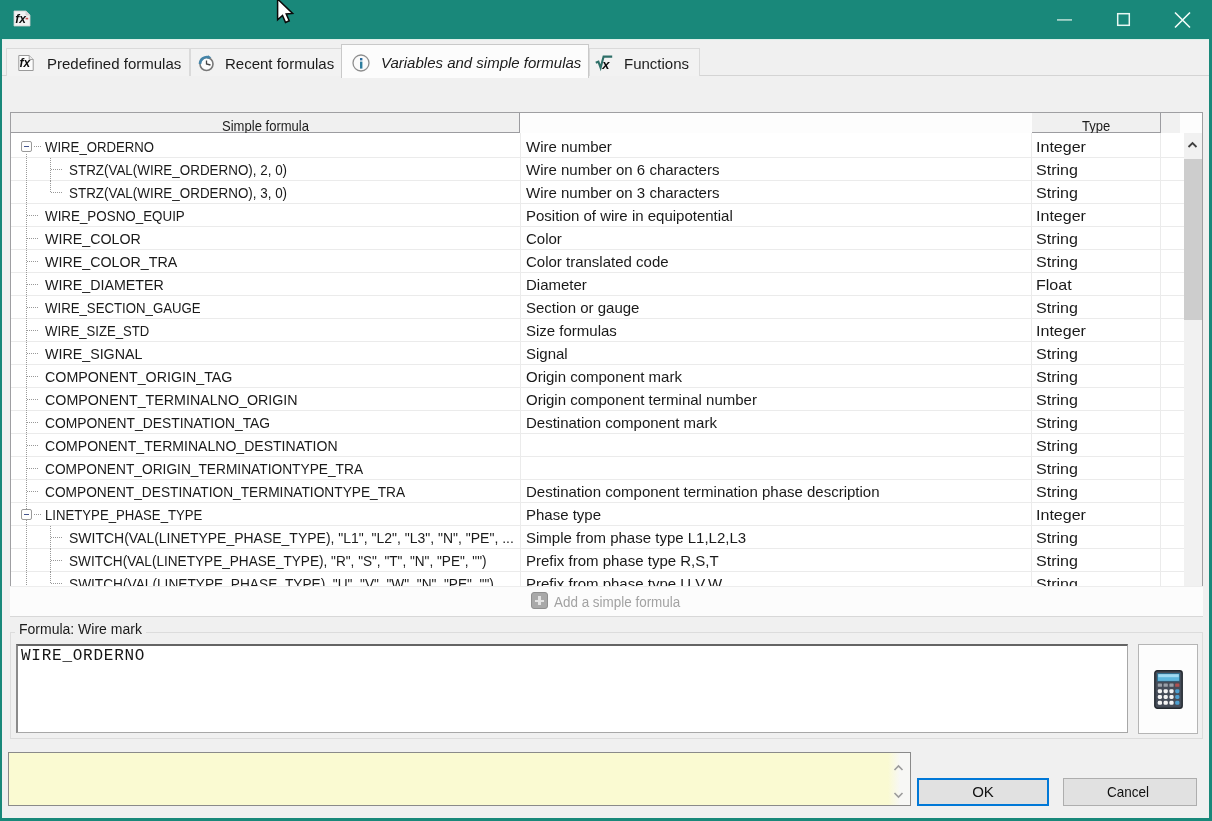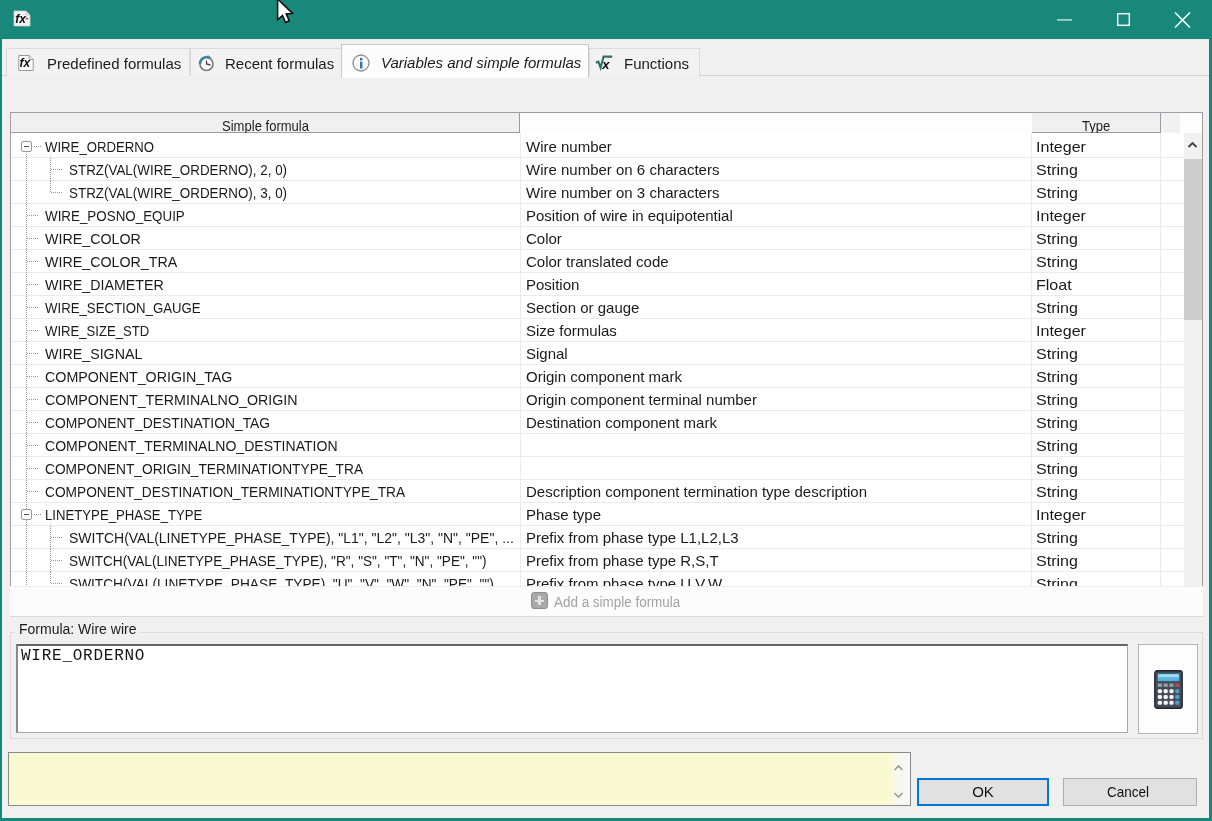--- a/index.html
+++ b/index.html
@@ -148,21 +148,21 @@
         <span class="ct" style="left:515px">Color</span>
         <span class="ct" style="left:1025px;transform:scaleX(1.07)">String</span>
       </div>
 <div class="row" style="top:117px">
         <span class="ct" style="left:34px;transform:scaleX(0.95)">WIRE_COLOR_TRA</span>
         <span class="ct" style="left:515px">Color translated code</span>
         <span class="ct" style="left:1025px;transform:scaleX(1.07)">String</span>
       </div>
 <div class="row" style="top:140px">
         <span class="ct" style="left:34px;transform:scaleX(0.95)">WIRE_DIAMETER</span>
-        <span class="ct" style="left:515px">Position</span>
+        <span class="ct" style="left:515px">Diameter</span>
         <span class="ct" style="left:1025px;transform:scaleX(1.07)">Float</span>
       </div>
 <div class="row" style="top:163px">
         <span class="ct" style="left:34px;transform:scaleX(0.881)">WIRE_SECTION_GAUGE</span>
         <span class="ct" style="left:515px">Section or gauge</span>
         <span class="ct" style="left:1025px;transform:scaleX(1.07)">String</span>
       </div>
 <div class="row" style="top:186px">
         <span class="ct" style="left:34px;transform:scaleX(0.875)">WIRE_SIZE_STD</span>
         <span class="ct" style="left:515px">Size formulas</span>
@@ -191,31 +191,31 @@
 <div class="row" style="top:301px">
         <span class="ct" style="left:34px;transform:scaleX(0.937)">COMPONENT_TERMINALNO_DESTINATION</span>
         <span class="ct" style="left:1025px;transform:scaleX(1.07)">String</span>
       </div>
 <div class="row" style="top:324px">
         <span class="ct" style="left:34px;transform:scaleX(0.916)">COMPONENT_ORIGIN_TERMINATIONTYPE_TRA</span>
         <span class="ct" style="left:1025px;transform:scaleX(1.07)">String</span>
       </div>
 <div class="row" style="top:347px">
         <span class="ct" style="left:34px;transform:scaleX(0.915)">COMPONENT_DESTINATION_TERMINATIONTYPE_TRA</span>
-        <span class="ct" style="left:515px">Description component termination type description</span>
+        <span class="ct" style="left:515px">Destination component termination phase description</span>
         <span class="ct" style="left:1025px;transform:scaleX(1.07)">String</span>
       </div>
 <div class="row" style="top:370px">
         <span class="ct" style="left:34px;transform:scaleX(0.878)">LINETYPE_PHASE_TYPE</span>
         <span class="ct" style="left:515px">Phase type</span>
         <span class="ct" style="left:1025px;transform:scaleX(1.07)">Integer</span>
       </div>
 <div class="row" style="top:393px">
         <span class="ct" style="left:58px;transform:scaleX(0.932)">SWITCH(VAL(LINETYPE_PHASE_TYPE), "L1", "L2", "L3", "N", "PE", ...</span>
-        <span class="ct" style="left:515px">Prefix from phase type L1,L2,L3</span>
+        <span class="ct" style="left:515px">Simple from phase type L1,L2,L3</span>
         <span class="ct" style="left:1025px;transform:scaleX(1.07)">String</span>
       </div>
 <div class="row" style="top:416px">
         <span class="ct" style="left:58px;transform:scaleX(0.907)">SWITCH(VAL(LINETYPE_PHASE_TYPE), "R", "S", "T", "N", "PE", "")</span>
         <span class="ct" style="left:515px">Prefix from phase type R,S,T</span>
         <span class="ct" style="left:1025px;transform:scaleX(1.07)">String</span>
       </div>
 <div class="row" style="top:439px">
         <span class="ct" style="left:58px;transform:scaleX(0.913)">SWITCH(VAL(LINETYPE_PHASE_TYPE), "U", "V", "W", "N", "PE", "")</span>
         <span class="ct" style="left:515px">Prefix from phase type U,V,W</span>
@@ -270,21 +270,21 @@
       </svg>
   </div>
 </div>
 
 <div id="addstrip">
   <div id="addico"></div>
   <span id="addtx"><span class="sx" style="transform:scaleX(0.96)">Add a simple formula</span></span>
 </div>
 
 <div id="grp">
-  <span id="grplbl">Formula: Wire wire</span>
+  <span id="grplbl">Formula: Wire mark</span>
   <div id="fedit">
       <span>WIRE_ORDERNO</span>
     </div>
   <div id="calcbtn">
     <svg style="position:absolute;left:15px;top:25px" width="29" height="39" viewBox="0 0 29 39">
       <rect x="0.8" y="0.8" width="27.4" height="37.4" rx="2.5" fill="#454c58" stroke="#23282f" stroke-width="1.4"></rect>
       <rect x="3.6" y="3.6" width="21.8" height="7.4" fill="#9fd9f2" stroke="#2b6d8e" stroke-width="1"></rect>
       <rect x="4" y="7.2" width="21" height="3.4" fill="#5db6dd"></rect>
       <g fill="#c8c8c8">
         <rect x="3.8" y="13.4" width="4.2" height="3.4" rx="0.6" fill="#9aa0a8"></rect>

